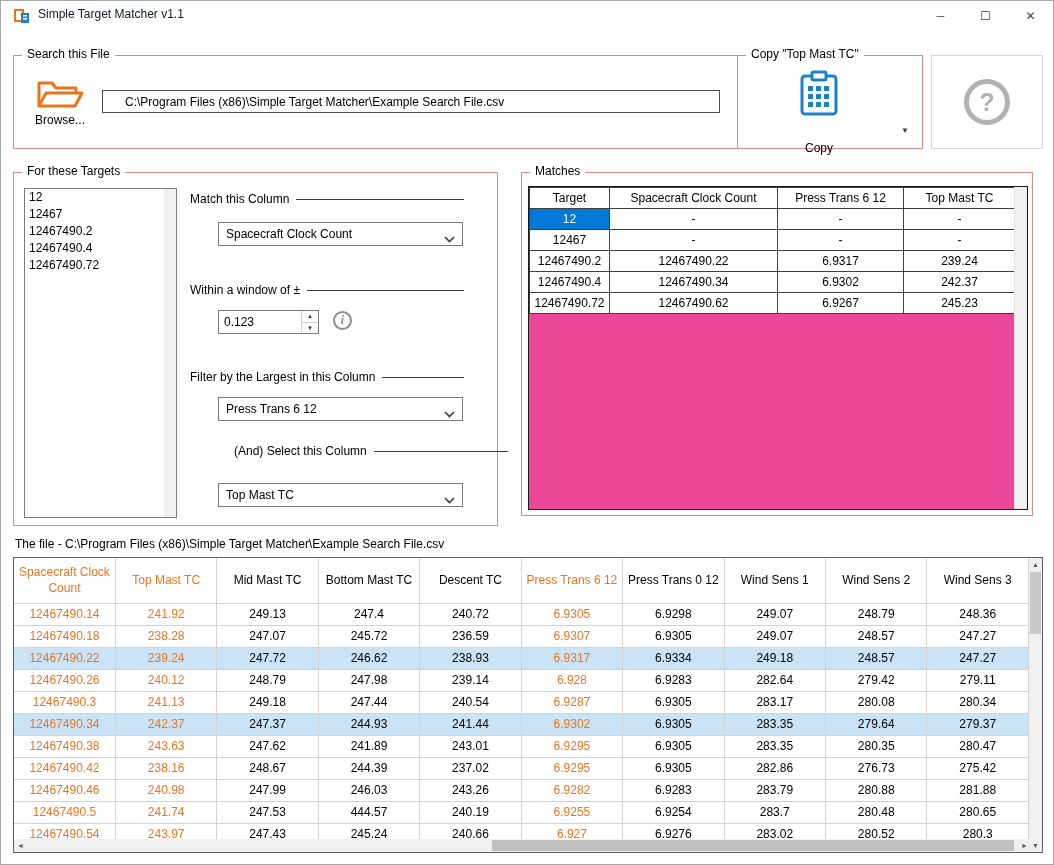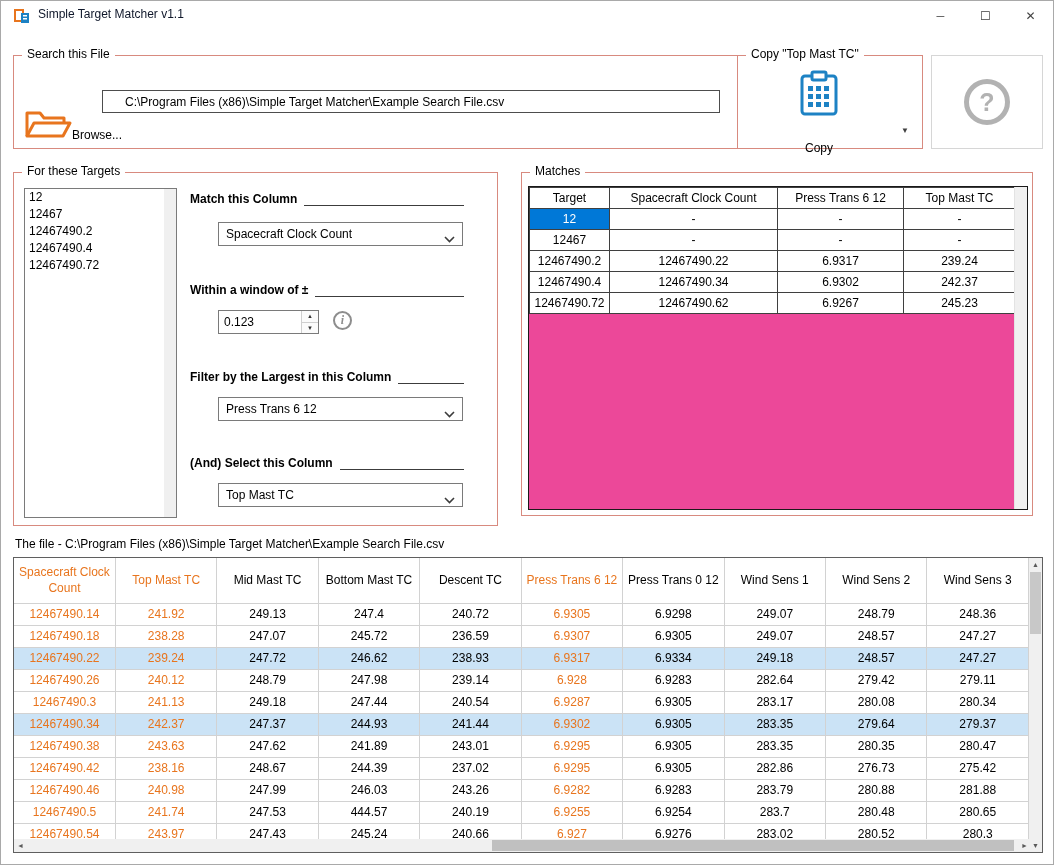--- a/index.html
+++ b/index.html
@@ -23,45 +23,45 @@
   
   .groupbox { position:absolute; border:1px solid #d88a7f; background:#fff; }
   .group-label { position:absolute; top:-9px; left:8px; background:#fff; padding:0 5px; white-space:nowrap; }
 
   .grp-search { left:12px; top:54px; width:752px; height:94px; }
   .grp-copy   { left:736px; top:54px; width:186px; height:94px; }
   .grp-targets{ left:12px; top:171px; width:485px; height:354px; }
   .grp-matches{ left:520px; top:171px; width:512px; height:344px; }
 
   
-  .browse-btn { position:absolute; left:10px; top:20px; width:72px; height:66px; display:flex; align-items:flex-end; }
+  .browse-btn { position:absolute; left:10px; top:20px; width:72px; height:66px; display:flex; flex-direction:column; align-items:center; }
   .browse-btn svg { display:block; }
   .browse-label { margin-top:1px; }
   .path-input { position:absolute; left:88px; top:34px; width:618px; height:23px; border:1px solid #4d4d4d; font:12px "Liberation Sans",sans-serif; padding:0 22px; background:#fff; }
 
   
   .copy-main { position:absolute; left:10px; top:14px; width:142px; height:74px; display:flex; flex-direction:column; align-items:center; }
   .copy-label { margin-top:20px; }
   .copy-drop { position:absolute; right:4px; top:14px; width:26px; height:74px; display:flex; align-items:flex-end; justify-content:center; padding-bottom:9px; color:#404040; font-size:8px; }
 
   
   .help-box { position:absolute; left:930px; top:54px; width:112px; height:94px; border:1px solid #d6d6d6; display:flex; align-items:center; justify-content:center; background:#fff; }
   .help-circle { width:46px; height:46px; border-radius:50%; border:5px solid #b2b2b2; color:#b2b2b2; font-size:25px; font-weight:bold; display:flex; align-items:center; justify-content:center; }
 
   
   .targets-list { position:absolute; left:10px; top:15px; width:153px; height:330px; border:1px solid #7a7a7a; background:#fff; overflow:hidden; }
   .list-item { height:17px; line-height:17px; padding-left:4px; white-space:nowrap; }
   .list-scroll { position:absolute; right:0; top:0; width:12px; height:100%; background:#f0f0f0; }
 
-  .field-label { position:absolute; left:176px; width:274px; display:flex; align-items:flex-end; white-space:nowrap;font-weight:bold; }
+  .field-label { position:absolute; left:176px; width:274px; display:flex; align-items:center; white-space:nowrap; }
   .field-label .line { flex:1; border-top:1px solid #3c3c3c; margin-left:7px; height:0; }
   .lbl-match  { top:19px; }
   .lbl-window { top:110px; }
   .lbl-filter { top:197px; }
-  .lbl-select { top:283px; }
+  .lbl-select { top:271px;margin-left:44px; }
 
   .combo { position:absolute; left:204px; width:245px; height:24px; border:1px solid #7a7a7a; background:#fff; display:flex; align-items:center; padding:0 24px 0 7px; white-space:nowrap; }
   .combo-1 { top:49px; } .combo-2 { top:224px; } .combo-3 { top:310px; }
   .combo .combo-arrow { position:absolute; right:7px; top:9px; }
 
   .numeric { position:absolute; left:204px; top:137px; width:101px; height:24px; border:1px solid #7a7a7a; display:flex; background:#fff; }
   .numeric input { flex:1; min-width:0; border:none; outline:none; font:12px "Liberation Sans",sans-serif; padding-left:5px; }
   .spinner { width:17px; border-left:1px solid #cfcfcf; display:flex; flex-direction:column; }
   .spin-btn { flex:1; display:flex; align-items:center; justify-content:center; font-size:6px; color:#333; background:#fbfbfb; }
   .spin-btn + .spin-btn { border-top:1px solid #cfcfcf; }

